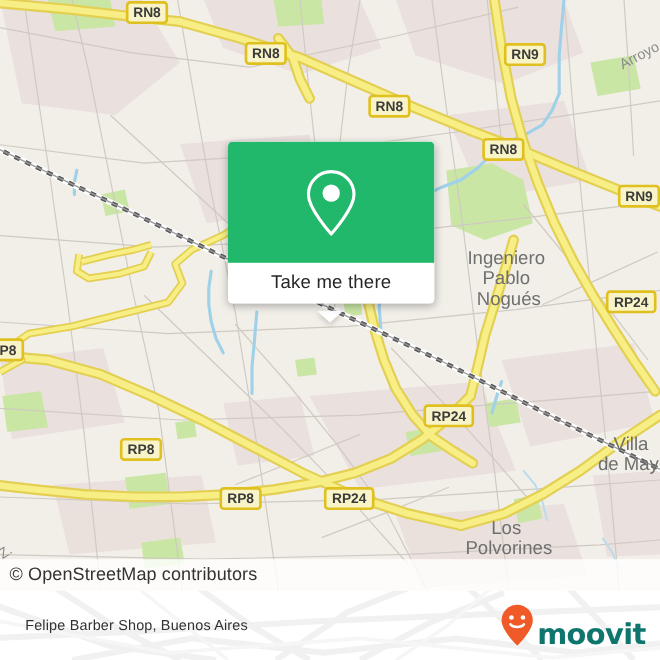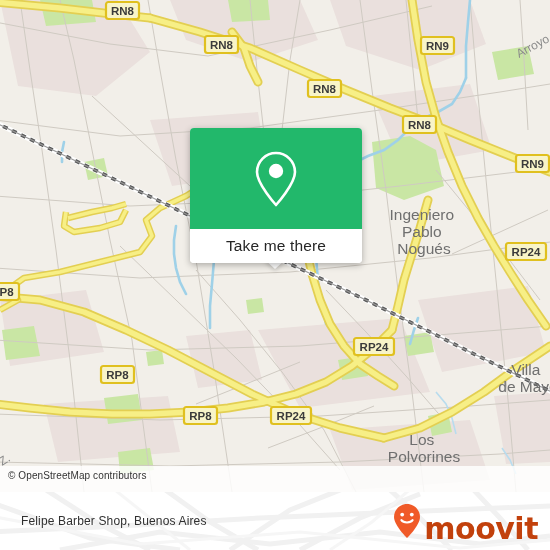--- a/index.html
+++ b/index.html
@@ -33,31 +33,31 @@
   
   .attribution {
     position: absolute;
     left: 0;
     top: 466px;
     width: 550px;
     height: 26px;
     background: rgba(255,255,255,0.82);
     box-sizing: border-box;
     padding: 4px 0 0 8px;
-    font-size: 10px;
+    font-size: 15px;
     color: #333333;
     letter-spacing: 0.1px;
     white-space: nowrap;
   }
 
   
   .info-card {
     position: absolute;
     left: 190px;
-    top: 128px;
+    top: 118px;
     width: 172px;
     height: 135px;
     border-radius: 4px;
     background: #ffffff;
     box-shadow: 0 2px 7px rgba(0,0,0,0.30);
     overflow: hidden;
   }
   .card-green {
     position: relative;
     width: 100%;
@@ -126,23 +126,23 @@
     position: absolute;
     right: 12px;
     top: 50%;
     transform: translateY(-50%);
     display: flex;
     align-items: center;
     gap: 2px;
     z-index: 2;
   }
   .brand-word {
-    font-size: 30px;
+    font-size: 24px;
     line-height: 30px;
-    color: #c2410c;
+    color: #0f766e;
     font-weight: 700;
     letter-spacing: -0.5px;
     font-family: "DejaVu Sans", sans-serif;
     margin-top: 16px;
   }
 </style>
 </head>
 <body>
 
 <div id="app">

